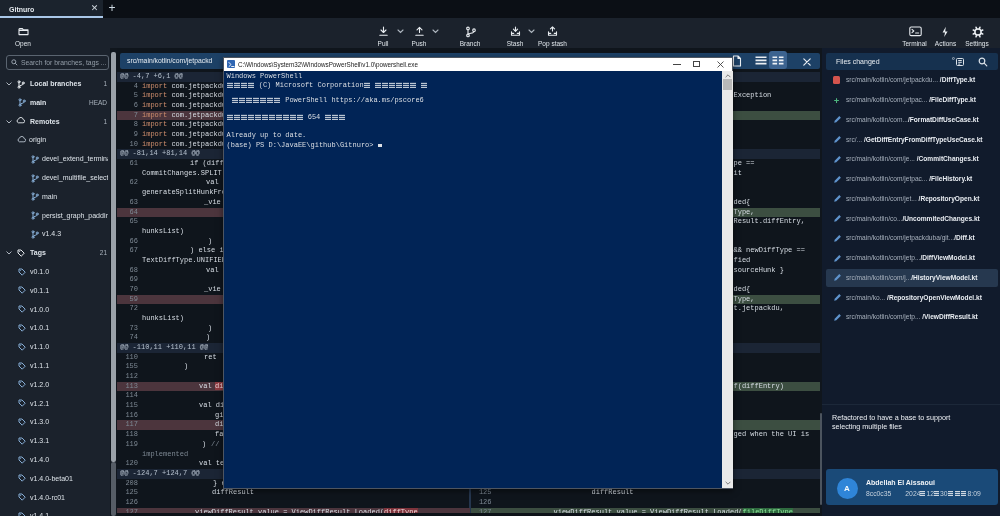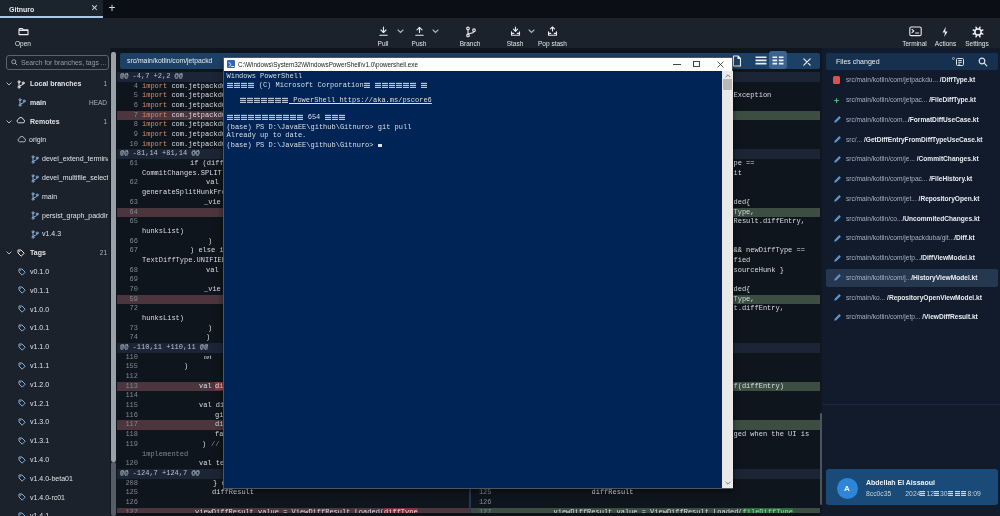--- a/index.html
+++ b/index.html
@@ -351,21 +351,21 @@
           <path d="M0.5 1.2h4.6 M0.5 4.4h4.6 M0.5 7.6h4.6 M6.9 1.2h4.6 M6.9 4.4h4.6 M6.9 7.6h4.6"></path>
         </g>
       </svg>
     </div>
 <div class="abs" style="left:802px;top:57px;width:10px;height:10px;">
       <svg width="10" height="10">
         <path d="M1.8 1.8l6.4 6.4 M8.2 1.8l-6.4 6.4" style="stroke:#e8edf2;stroke-width:1.2;stroke-linecap:round"></path>
       </svg>
     </div>
 <div class="abs" style="left:469px;top:70px;width:1.5px;height:446px;background:#25364e;"></div>
-<div class="drow hdr" style="left:117px;top:72.0px;width:703px;"><span class="code" style="left:3px;color:#b6c1ce;">@@ -4,7 +2,2 @@</span></div>
+<div class="drow hdr" style="left:117px;top:72.0px;width:703px;"><span class="code" style="left:3px;color:#b6c1ce;">@@ -4,7 +6,1 @@</span></div>
 <div class="drow " style="left:117px;top:81.68px;width:352.5px;"><span class="lno" style="">4</span><span class="code" style="left:25px;color:#d8dee5;"><span style="color:#cf8e6d">import</span> com.jetpackduba.gitnuro.git.diff</span></div>
 <div class="drow " style="left:117px;top:91.36px;width:352.5px;"><span class="lno" style="">5</span><span class="code" style="left:25px;color:#d8dee5;"><span style="color:#cf8e6d">import</span> com.jetpackduba.gitnuro.git.diff</span></div>
 <div class="drow " style="left:117px;top:101.03999999999999px;width:352.5px;"><span class="lno" style="">6</span><span class="code" style="left:25px;color:#d8dee5;"><span style="color:#cf8e6d">import</span> com.jetpackduba.gitnuro.git.diff</span></div>
 <div class="drow red" style="left:117px;top:110.72px;width:352.5px;"><span class="lno" style="">7</span><span class="code" style="left:25px;color:#d8dee5;"><span style="color:#cf8e6d">import</span> com.jetpackduba.gitnuro.git.diff</span></div>
 <div class="drow " style="left:117px;top:120.4px;width:352.5px;"><span class="lno" style="">8</span><span class="code" style="left:25px;color:#d8dee5;"><span style="color:#cf8e6d">import</span> com.jetpackduba.gitnuro.git.diff</span></div>
 <div class="drow " style="left:117px;top:130.07999999999998px;width:352.5px;"><span class="lno" style="">9</span><span class="code" style="left:25px;color:#d8dee5;"><span style="color:#cf8e6d">import</span> com.jetpackduba.gitnuro.git.diff</span></div>
 <div class="drow " style="left:117px;top:139.76px;width:352.5px;"><span class="lno" style="">10</span><span class="code" style="left:25px;color:#d8dee5;"><span style="color:#cf8e6d">import</span> com.jetpackduba.gitnuro.git.diff</span></div>
 <div class="drow hdr" style="left:117px;top:149.44px;width:703px;"><span class="code" style="left:3px;color:#b6c1ce;">@@ -81,14 +81,14 @@</span></div>
 <div class="drow " style="left:117px;top:159.12px;width:352.5px;"><span class="lno" style="">61</span><span class="code" style="left:73px;color:#d8dee5;">if (diff</span></div>
 <div class="drow " style="left:117px;top:168.8px;width:352.5px;"><span class="code" style="left:25px;color:#d8dee5;">CommitChanges.SPLIT)</span></div>
@@ -380,21 +380,21 @@
 <div class="drow " style="left:117px;top:255.92px;width:352.5px;"><span class="code" style="left:25px;color:#d8dee5;">TextDiffType.UNIFIED</span></div>
 <div class="drow " style="left:117px;top:265.6px;width:352.5px;"><span class="lno" style="">68</span><span class="code" style="left:89px;color:#d8dee5;">val</span></div>
 <div class="drow " style="left:117px;top:275.28px;width:352.5px;"><span class="lno" style="">69</span></div>
 <div class="drow " style="left:117px;top:284.96px;width:352.5px;"><span class="lno" style="">70</span><span class="code" style="left:87px;color:#d8dee5;">_vie</span></div>
 <div class="drow red" style="left:117px;top:294.64px;width:352.5px;"><span class="lno" style="">59</span><span class="code" style="left:112px;color:#d8dee5;">val hunksList = generateHunks(</span></div>
 <div class="drow " style="left:117px;top:304.32px;width:352.5px;"><span class="lno" style="">72</span></div>
 <div class="drow " style="left:117px;top:314.0px;width:352.5px;"><span class="code" style="left:25px;color:#d8dee5;">hunksList)</span></div>
 <div class="drow " style="left:117px;top:323.68px;width:352.5px;"><span class="lno" style="">73</span><span class="code" style="left:91px;color:#d8dee5;">)</span></div>
 <div class="drow " style="left:117px;top:333.36px;width:352.5px;"><span class="lno" style="">74</span><span class="code" style="left:89px;color:#d8dee5;">)</span></div>
 <div class="drow hdr" style="left:117px;top:343.03999999999996px;width:703px;"><span class="code" style="left:3px;color:#b6c1ce;">@@ -110,11 +110,11 @@</span></div>
-<div class="drow " style="left:117px;top:352.71999999999997px;width:352.5px;"><span class="lno" style="">110</span><span class="code" style="left:87px;color:#d8dee5;font-family:Liberation Serif, serif;">ret</span></div>
+<div class="drow " style="left:117px;top:352.71999999999997px;width:352.5px;"><span class="lno" style="">110</span><span class="code" style="left:87px;color:#d8dee5;">ret</span></div>
 <div class="drow " style="left:117px;top:362.4px;width:352.5px;"><span class="lno" style="">155</span><span class="code" style="left:67px;color:#d8dee5;">)</span></div>
 <div class="drow " style="left:117px;top:372.08px;width:352.5px;"><span class="lno" style="">112</span></div>
 <div class="drow red" style="left:117px;top:381.76px;width:352.5px;"><span class="lno" style="">113</span><span class="code" style="left:82px;color:#d8dee5;">val </span><span class="code" style="left:98px;color:#d8dee5;"><span style="background:#8e3b41;color:#f0d7d9">dif</span></span></div>
 <div class="drow " style="left:117px;top:391.44px;width:352.5px;"><span class="lno" style="">114</span></div>
 <div class="drow " style="left:117px;top:401.12px;width:352.5px;"><span class="lno" style="">115</span><span class="code" style="left:82px;color:#d8dee5;">val dif</span></div>
 <div class="drow " style="left:117px;top:410.8px;width:352.5px;"><span class="lno" style="">116</span><span class="code" style="left:98px;color:#d8dee5;">git</span></div>
 <div class="drow red" style="left:117px;top:420.48px;width:352.5px;"><span class="lno" style="">117</span><span class="code" style="left:98px;color:#d8dee5;">dif</span></div>
 <div class="drow " style="left:117px;top:430.15999999999997px;width:352.5px;"><span class="lno" style="">118</span><span class="code" style="left:98px;color:#d8dee5;">fal</span></div>
 <div class="drow " style="left:117px;top:439.84px;width:352.5px;"><span class="lno" style="">119</span><span class="code" style="left:85px;color:#d8dee5;">) </span><span class="code" style="left:94px;color:#7d8893;">// TO</span></div>
 <div class="drow " style="left:117px;top:449.52px;width:352.5px;"><span class="code" style="left:25px;color:#7d8893;">implemented</span></div>
@@ -409,21 +409,21 @@
 <div class="drow " style="left:470.5px;top:159.12px;width:349.5px;"><span class="code" style="left:263px;color:#d8dee5;">pe ==</span></div>
 <div class="drow " style="left:470.5px;top:168.8px;width:349.5px;"><span class="code" style="left:263px;color:#d8dee5;">it</span></div>
 <div class="drow " style="left:470.5px;top:197.84px;width:349.5px;"><span class="code" style="left:263px;color:#d8dee5;">ded{</span></div>
 <div class="drow grn" style="left:470.5px;top:207.51999999999998px;width:349.5px;"><span class="code" style="left:263px;color:#d8dee5;">Type,</span></div>
 <div class="drow " style="left:470.5px;top:217.2px;width:349.5px;"><span class="code" style="left:263px;color:#d8dee5;">Result.diffEntry,</span></div>
 <div class="drow " style="left:470.5px;top:246.24px;width:349.5px;"><span class="code" style="left:263px;color:#d8dee5;">&amp;&amp; newDiffType ==</span></div>
 <div class="drow " style="left:470.5px;top:255.92px;width:349.5px;"><span class="code" style="left:263px;color:#d8dee5;">fied</span></div>
 <div class="drow " style="left:470.5px;top:265.6px;width:349.5px;"><span class="code" style="left:263px;color:#d8dee5;">sourceHunk }</span></div>
 <div class="drow " style="left:470.5px;top:284.96px;width:349.5px;"><span class="code" style="left:263px;color:#d8dee5;">ded{</span></div>
 <div class="drow grn" style="left:470.5px;top:294.64px;width:349.5px;"><span class="code" style="left:263px;color:#d8dee5;">Type,</span></div>
-<div class="drow " style="left:470.5px;top:304.32px;width:349.5px;"><span class="code" style="left:263px;color:#d8dee5;">t.diffEntry,</span></div>
+<div class="drow " style="left:470.5px;top:304.32px;width:349.5px;"><span class="code" style="left:263px;color:#d8dee5;">t.jetpackdu,</span></div>
 <div class="drow grn" style="left:470.5px;top:381.76px;width:349.5px;"><span class="code" style="left:263px;color:#d8dee5;">f(diffEntry)</span></div>
 <div class="drow grn" style="left:470.5px;top:420.48px;width:349.5px;"></div>
 <div class="drow " style="left:470.5px;top:430.15999999999997px;width:349.5px;"><span class="code" style="left:263px;color:#d8dee5;">ged when the UI is</span></div>
 <div class="drow " style="left:470.5px;top:488.24px;width:349.5px;"><span class="lno">125</span><span class="code" style="left:121px;color:#d8dee5;">diffResult</span></div>
 <div class="drow " style="left:470.5px;top:497.91999999999996px;width:349.5px;"><span class="lno">126</span></div>
 <div class="drow grn" style="left:470.5px;top:507.59999999999997px;width:349.5px;"><span class="lno">127</span><span class="code" style="left:83px;color:#d8dee5;">viewDiffResult.value = ViewDiffResult.Loaded(<span style="background:#2f6b3f;color:#8fe39b">fileDiffType</span></span></div>
 <div class="abs" style="left:822px;top:48px;width:178px;height:468px;background:#111b2c;"></div>
 <div class="abs" style="left:826px;top:53px;width:172px;height:17px;background:#16314f;border-radius:2px;"></div>
 <div class="abs" style="left:836px;top:57px;width:100px;height:9px;line-height:9px;font-size:7px;color:#e7ecf1;">Files changed</div>
 <div class="abs" style="left:952px;top:56px;width:13px;height:11px;">
@@ -506,20 +506,21 @@
       </svg>
     </div>
 <div class="abs" style="left:846px;top:292.65px;width:150px;height:10px;line-height:10px;font-size:6.6px;white-space:nowrap;overflow:hidden;"><span style="color:#a7b0bc">src/main/ko...</span><span style="color:#e9edf2;font-weight:bold"> /RepositoryOpenViewModel.kt</span></div>
 <div class="abs" style="left:832.5px;top:312.9px;width:9px;height:9px;">
       <svg width="9" height="9">
         <path d="M1.2 7.8l0.5-2.1 4.6-4.6 1.6 1.6-4.6 4.6z" style="fill:#5f93cc;stroke:none"></path>
       </svg>
     </div>
 <div class="abs" style="left:846px;top:312.4px;width:150px;height:10px;line-height:10px;font-size:6.6px;white-space:nowrap;overflow:hidden;"><span style="color:#a7b0bc">src/main/kotlin/com/jetp...</span><span style="color:#e9edf2;font-weight:bold"> /ViewDiffResult.kt</span></div>
 <div class="abs" style="left:822px;top:404px;width:178px;height:1px;background:#1c2839;"></div>
+<div class="abs" style="left:832px;top:412.5px;width:160px;height:22px;font-size:7.2px;line-height:9.6px;color:#eef1f5;">Refactored to have a base to support<br>selecting multiple files</div>
 <div class="abs" style="left:826px;top:468.5px;width:172px;height:36px;background:#1a4a78;border-radius:3px;"></div>
 <div class="abs" style="left:836.5px;top:477.5px;width:21px;height:21px;background:#2f85d8;border-radius:50%;"></div>
 <div class="abs" style="left:836.5px;top:477.5px;width:21px;height:21px;font-size:8px;color:#f2f8fc;line-height:21px;text-align:center;font-weight:bold;">A</div>
 <div class="abs" style="left:866px;top:478px;width:128px;height:10px;line-height:10px;font-size:7px;font-weight:bold;color:#eef2f6;">Abdellah El Aissaoui</div>
 <div class="abs" style="left:866px;top:488.5px;width:130px;height:10px;line-height:10px;font-size:6.8px;color:#c6d2de;"><span>8cc0c35</span><span style="margin-left:14px">2024<span class="cjks"></span>12<span class="cjks"></span>30<span class="cjks"></span> <span class="cjks"></span><span class="cjks"></span>8:09</span></div>
 <div class="abs" style="left:819.5px;top:413px;width:2.5px;height:92px;background:#4c545e;border-radius:1px;"></div>
 <div class="abs" style="left:117px;top:512.5px;width:703px;height:3.5px;background:#0d1218;"></div>
 <div class="abs" style="left:223px;top:56.5px;width:510px;height:432px;background:#012456;border:1px solid #4e5560;box-sizing:border-box;box-shadow:0 2px 6px rgba(0,0,0,0.5);"></div>
 <div class="abs" style="left:224px;top:57.5px;width:508px;height:13.5px;background:#ffffff;"></div>
 <div class="abs" style="left:227px;top:60px;width:8px;height:8px;background:#2f66b3;border-radius:1px;"></div>
@@ -543,17 +544,16 @@
       </svg>
     </div>
 <div class="abs" style="left:724.5px;top:481px;width:6px;height:4px;">
       <svg width="6" height="4">
         <path d="M0.6 0.8L3 3.2 5.4 0.8" style="stroke:#7a7a7a;fill:none;stroke-width:1"></path>
       </svg>
     </div>
 <div class="abs" style="left:722.5px;top:78.5px;width:9.5px;height:11px;background:#b8b8b8;"></div>
 <div class="abs" style="left:226.5px;top:71.5px;width:494px;height:9.7px;line-height:9.7px;font-family:'Liberation Mono',monospace;font-size:7px;color:#dcdfe4;white-space:pre;">Windows PowerShell</div>
 <div class="abs" style="left:226.5px;top:81.2px;width:494px;height:9.7px;line-height:9.7px;font-family:'Liberation Mono',monospace;font-size:7px;color:#dcdfe4;white-space:pre;"><span class="cjk"></span><span class="cjk"></span><span class="cjk"></span><span class="cjk"></span> (C) Microsoft Corporation<span class="cjk"></span> <span class="cjk"></span><span class="cjk"></span><span class="cjk"></span><span class="cjk"></span><span class="cjk"></span><span class="cjk"></span> <span class="cjk"></span></div>
-<div class="abs" style="left:240px;top:96.138px;width:494px;height:9.7px;line-height:9.7px;font-family:'Liberation Mono',monospace;font-size:7px;color:#dcdfe4;white-space:pre;text-decoration:underline;"><span class="cjk"></span><span class="cjk"></span><span class="cjk"></span><span class="cjk"></span><span class="cjk"></span><span class="cjk"></span><span class="cjk"></span> PowerShell https://aka.ms/pscore6</div>
+<div class="abs" style="left:232px;top:96.138px;width:494px;height:9.7px;line-height:9.7px;font-family:'Liberation Mono',monospace;font-size:7px;color:#dcdfe4;white-space:pre;"><span class="cjk"></span><span class="cjk"></span><span class="cjk"></span><span class="cjk"></span><span class="cjk"></span><span class="cjk"></span><span class="cjk"></span> PowerShell https://aka.ms/pscore6</div>
 <div class="abs" style="left:226.5px;top:112.822px;width:494px;height:9.7px;line-height:9.7px;font-family:'Liberation Mono',monospace;font-size:7px;color:#dcdfe4;white-space:pre;"><span class="cjk"></span><span class="cjk"></span><span class="cjk"></span><span class="cjk"></span><span class="cjk"></span><span class="cjk"></span><span class="cjk"></span><span class="cjk"></span><span class="cjk"></span><span class="cjk"></span><span class="cjk"></span> 654 <span class="cjk"></span><span class="cjk"></span><span class="cjk"></span></div>
-<div class="abs" style="left:226.5px;top:122.619px;width:494px;height:9.7px;line-height:9.7px;font-family:'Liberation Mono',monospace;font-size:7px;color:#dcdfe4;white-space:pre;">(base) PS D:\JavaEE\github\Gitnuro&gt; git pull</div>
 <div class="abs" style="left:226.5px;top:140.75799999999998px;width:494px;height:9.7px;line-height:9.7px;font-family:'Liberation Mono',monospace;font-size:7px;color:#dcdfe4;white-space:pre;">(base) PS D:\JavaEE\github\Gitnuro&gt; <span style="display:inline-block;width:4px;height:2.5px;background:#dcdfe4;vertical-align:0px"></span></div>
 <div class="abs" style="left:226.5px;top:131.155px;width:494px;height:9.7px;line-height:9.7px;font-family:'Liberation Mono',monospace;font-size:7px;color:#dcdfe4;white-space:pre;">Already up to date.</div>
 </div>
 </body></html>

